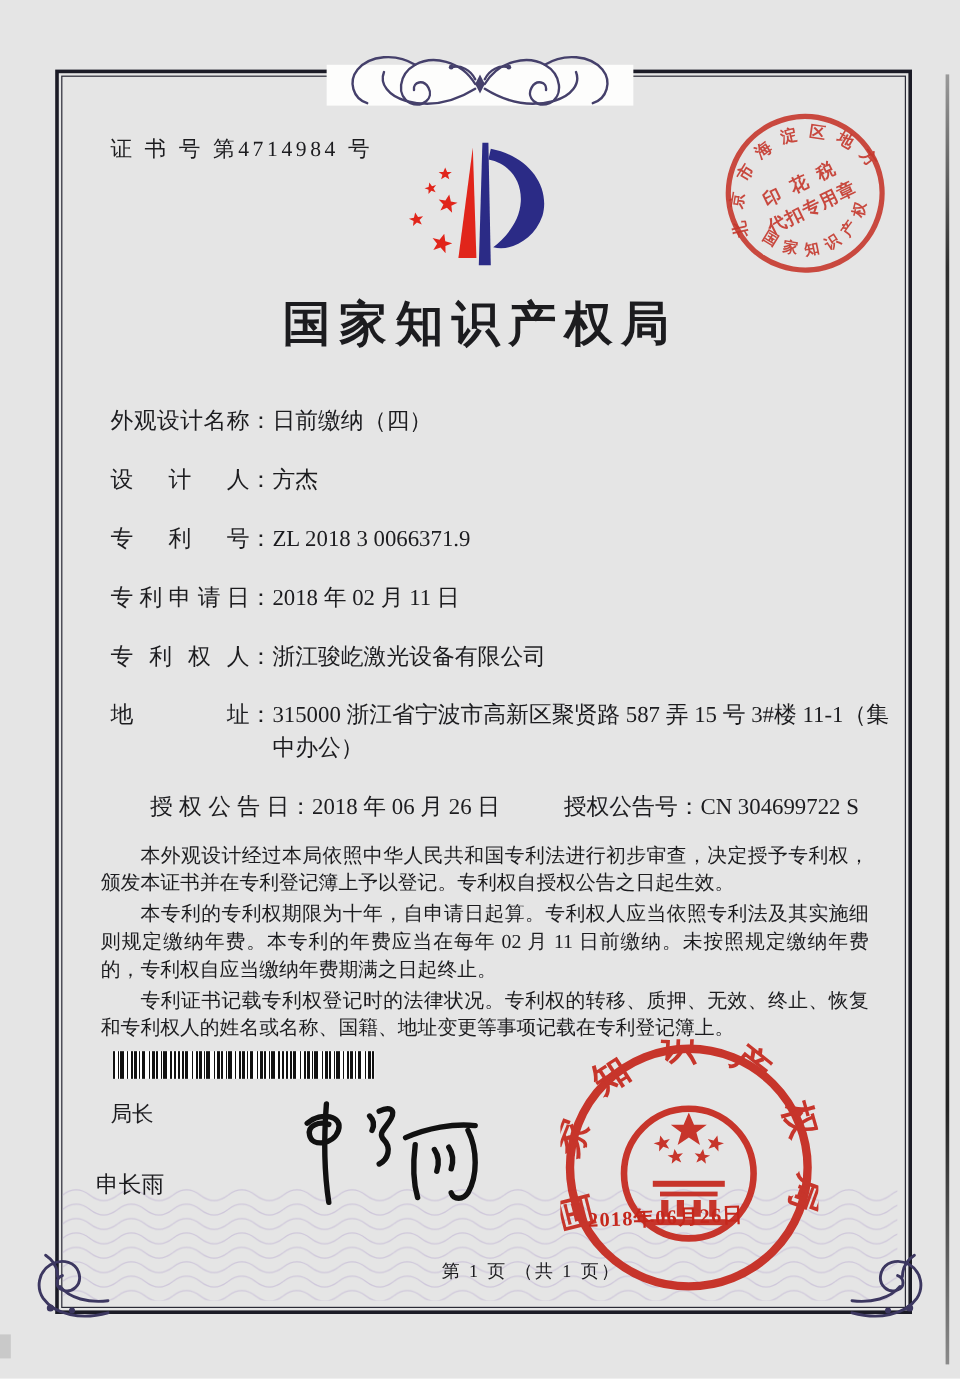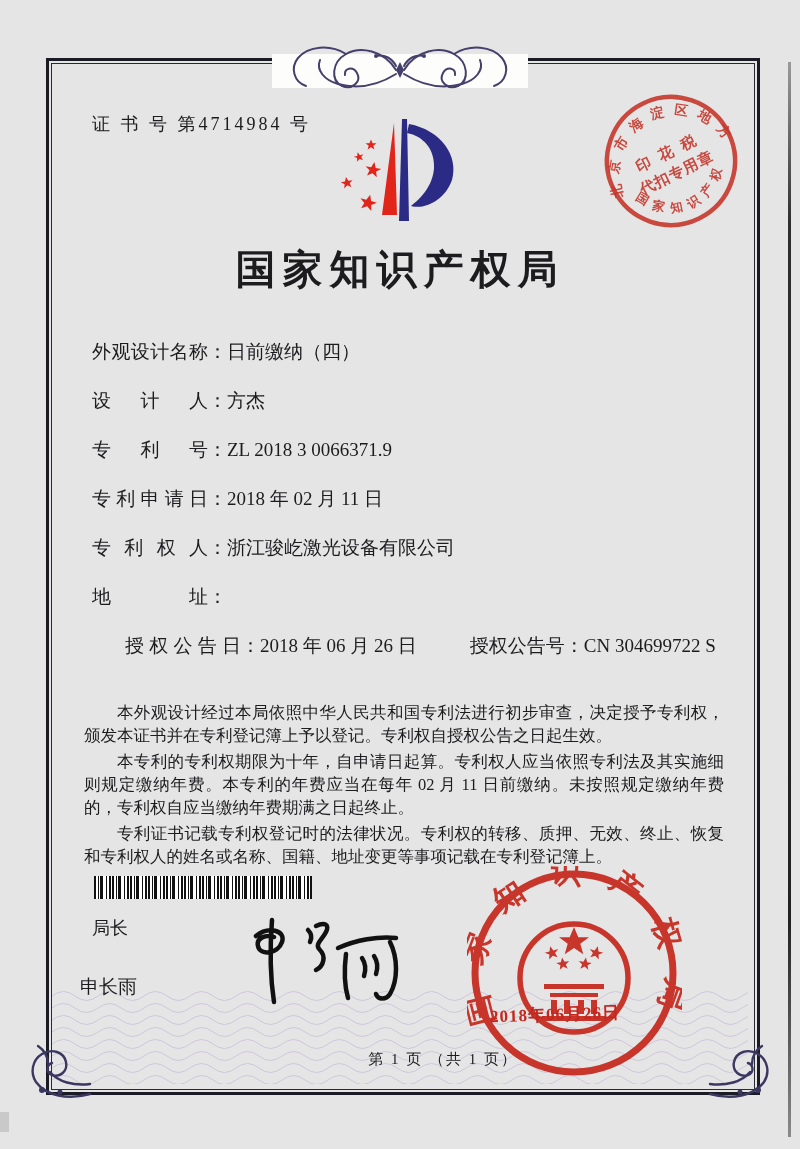--- a/index.html
+++ b/index.html
@@ -161,20 +161,21 @@
       <span class="fvalue">2018 年 02 月 11 日</span>
     </div>
     <div class="frow">
       <span class="flabel">专利权人</span>
         <span class="fcolon">：</span>
       <span class="fvalue">浙江骏屹激光设备有限公司</span>
     </div>
     <div class="frow">
       <span class="flabel">地址</span>
         <span class="fcolon">：</span>
+      <span class="fvalue">315000 浙江省宁波市高新区聚贤路 587 弄 15 号 3#楼 11-1（集中办公）</span>
     </div>
     <div class="frow grant-row">
       <span class="flabel">授权公告日</span>
         <span class="fcolon">：</span>
       <span class="fvalue">2018 年 06 月 26 日</span>
       <span class="grant-right">
         <span>授权公告号</span>
           <span>：</span>
         <span>CN 304699722 S</span>
       </span>

